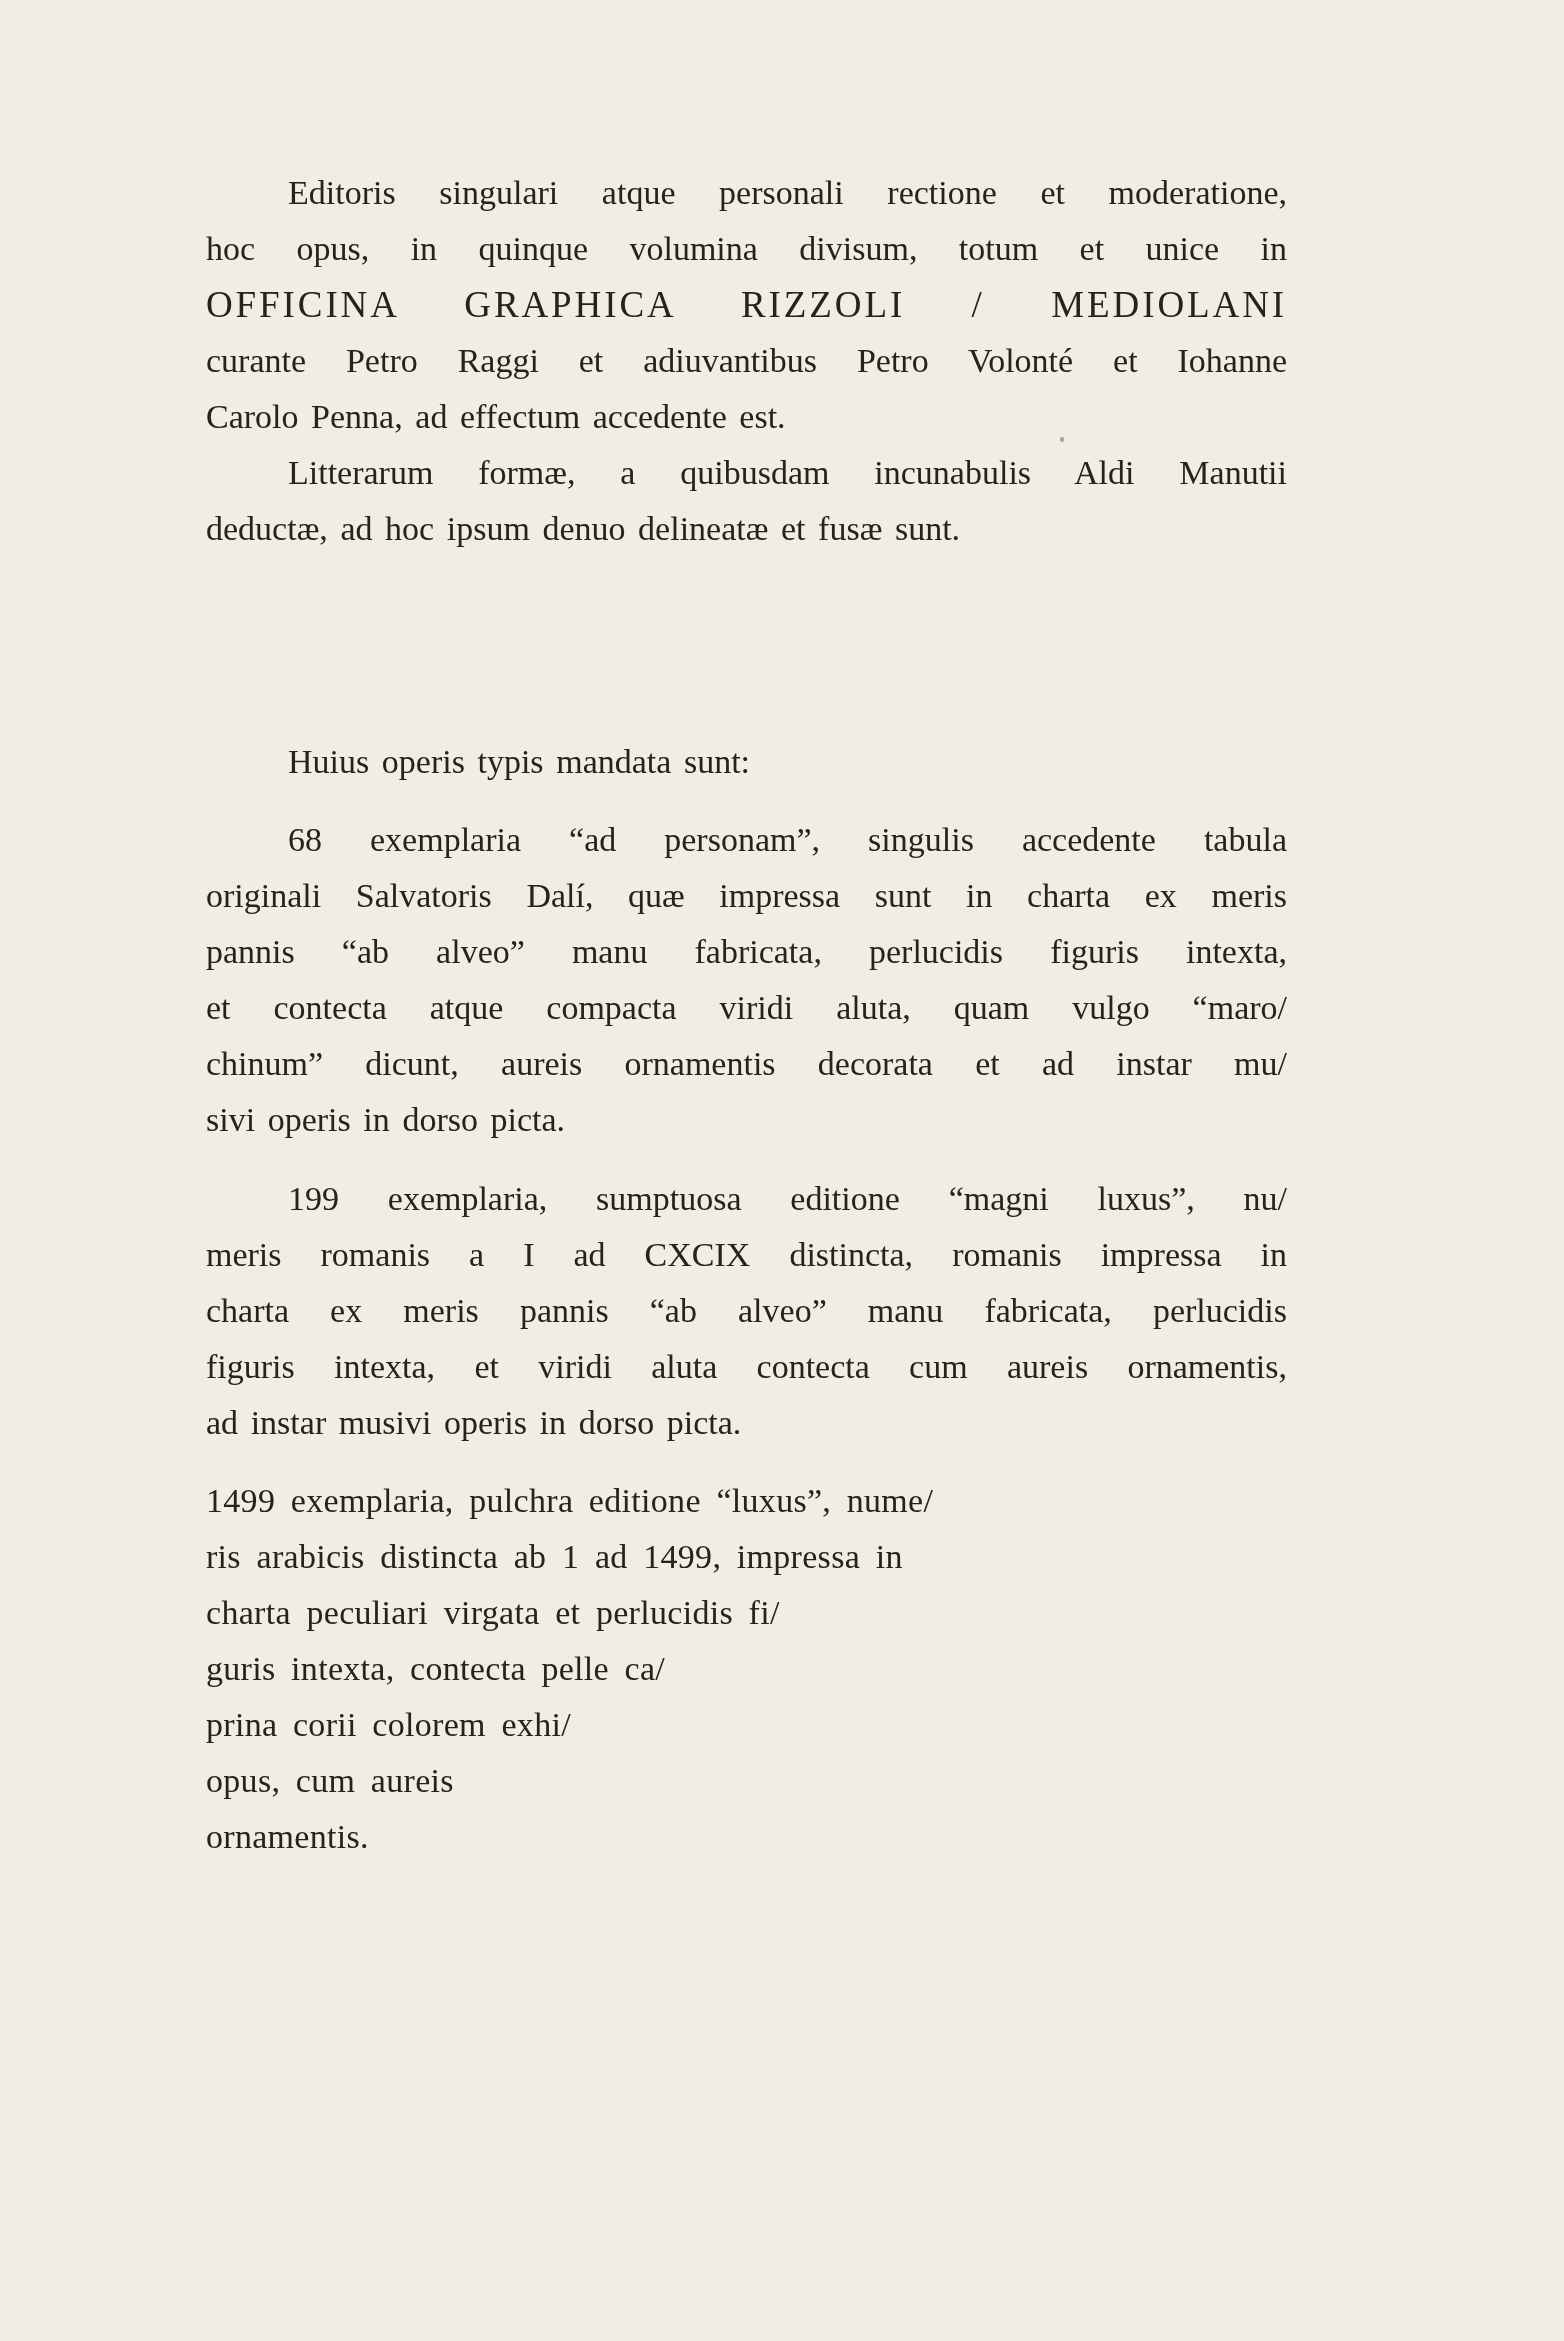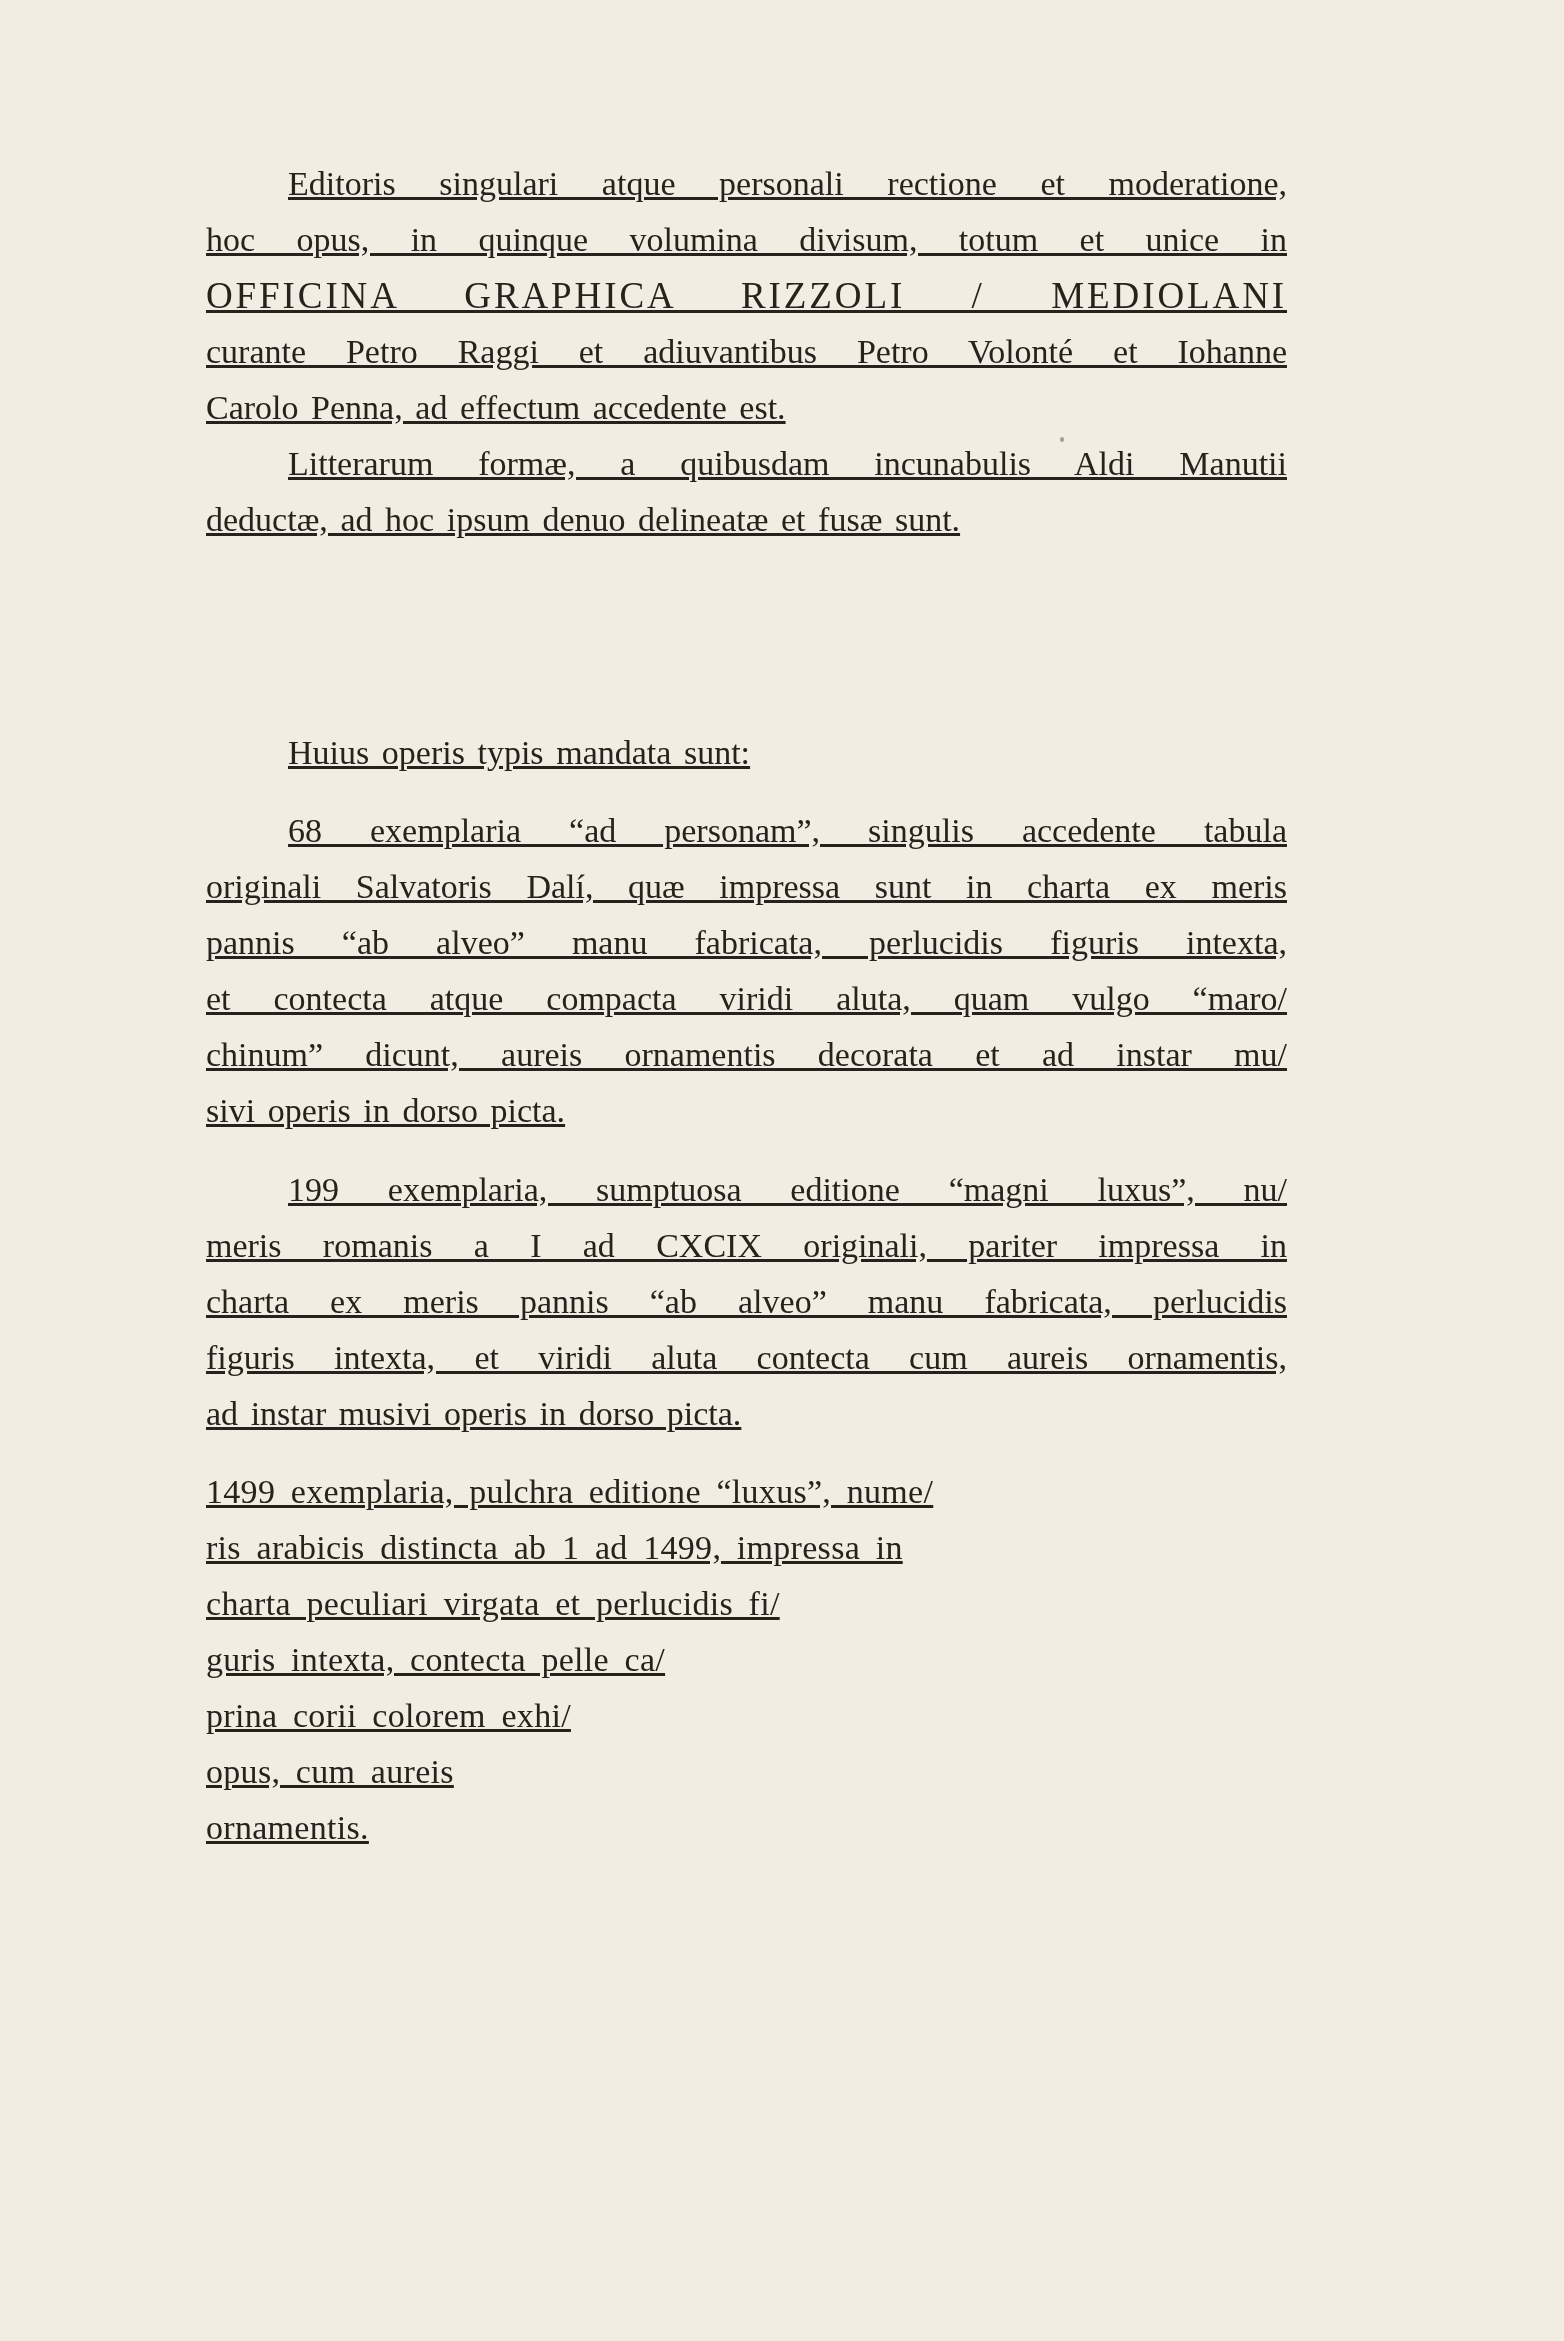--- a/index.html
+++ b/index.html
@@ -14,23 +14,22 @@
     width: 1564px;
     height: 2342px;
     background: var(--bg);
     color: var(--ink);
     font-family: "Liberation Serif", "DejaVu Serif", serif;
     overflow: hidden;
   }
   .text-col {
     position: absolute;
     left: 206px;
-    top: 156px;
+    top: 165px;
     width: 1081px;
-    text-decoration: underline;
   }
   .ln {
     font-size: 34px;
     line-height: 56px;
     word-spacing: 0.12em;
     white-space: pre-line;
   }
   
   .j {
     text-align: justify;
@@ -91,21 +90,21 @@
       <div class="ln j ind">68 exemplaria “ad personam”, singulis accedente tabula</div>
       <div class="ln j">originali Salvatoris Dalí, quæ impressa sunt in charta ex meris</div>
       <div class="ln j">pannis “ab alveo” manu fabricata, perlucidis figuris intexta,</div>
       <div class="ln j">et contecta atque compacta viridi aluta, quam vulgo “maro/</div>
       <div class="ln j">chinum” dicunt, aureis ornamentis decorata et ad instar mu/</div>
       <div class="ln">sivi operis in dorso picta.</div>
     </div>
 
     <div class="para-gap">
       <div class="ln j ind">199 exemplaria, sumptuosa editione “magni luxus”, nu/</div>
-      <div class="ln j">meris romanis a I ad CXCIX originali, pariter impressa in</div>
+      <div class="ln j">meris romanis a I ad CXCIX distincta, romanis impressa in</div>
       <div class="ln j">charta ex meris pannis “ab alveo” manu fabricata, perlucidis</div>
       <div class="ln j">figuris intexta, et viridi aluta contecta cum aureis ornamentis,</div>
       <div class="ln">ad instar musivi operis in dorso picta.</div>
     </div>
 
     <div class="para-gap tapered">
       <div class="ln cen">1499 exemplaria, pulchra editione “luxus”, nume/</div>
       <div class="ln cen">ris arabicis distincta ab 1 ad 1499, impressa in</div>
       <div class="ln cen">charta peculiari virgata et perlucidis fi/</div>
       <div class="ln cen">guris intexta, contecta pelle ca/</div>

